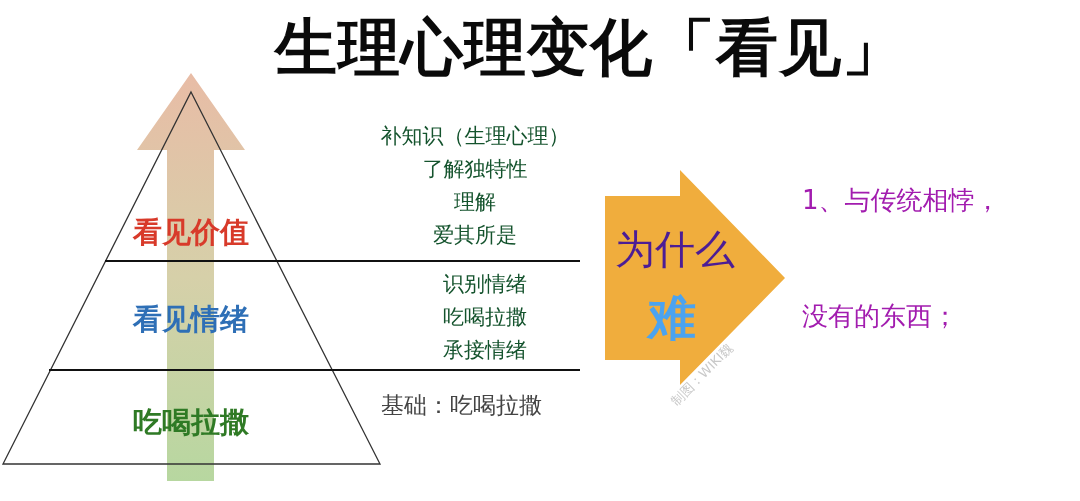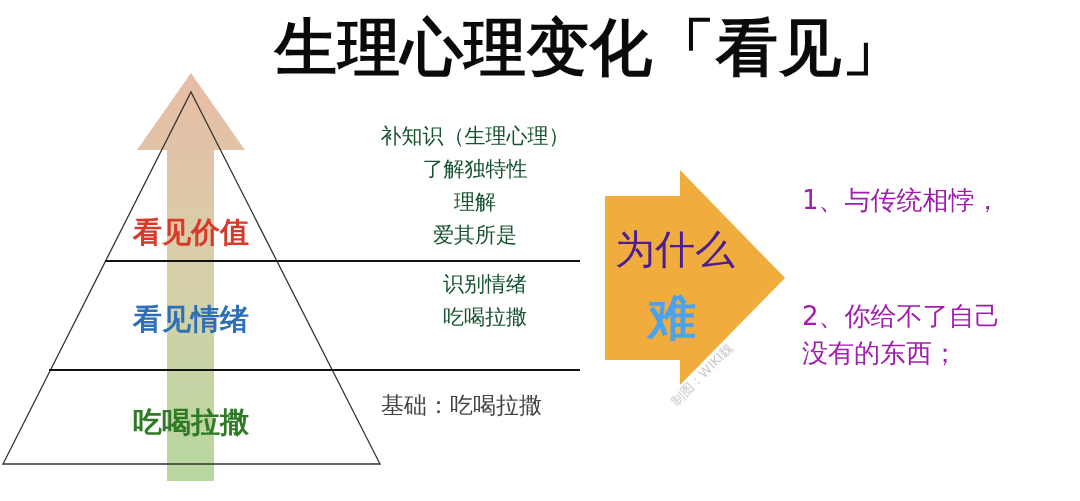--- a/index.html
+++ b/index.html
@@ -54,30 +54,30 @@
 <div class="abs desc" style="left:355px; top:120px; width:240px;">
   <div>补知识（生理心理）</div>
   <div>了解独特性</div>
   <div>理解</div>
   <div>爱其所是</div>
 </div>
 
 <div class="abs desc" style="left:395px; top:268px; width:180px;text-align:center;">
   <div>识别情绪</div>
   <div>吃喝拉撒</div>
+  <div>承接情绪</div>
 </div>
 
 <div class="abs desc-left" style="left:381px; top:388px;">
   <div>基础：吃喝拉撒</div>
 </div>
 
 <div class="abs why" style="left: 615px; top: 222px; color: #4c1d95;">为什么</div>
 <div class="abs hard" style="left: 648px; top: 286px; color: rgb(75, 163, 240);">难</div>
 
 <div class="abs reasons" style="left:802px; top:182px;">
   <div>1、与传统相悖，</div>
 </div>
 <div class="abs reasons" style="left:802px; top:298px;">
-  <div>2、你给不了自己</div>
   <div>没有的东西；</div>
 </div>
 
 <div class="abs watermark" style="left:680px; top:392px;">制图：WIKI魏</div>
 
 </body></html>

